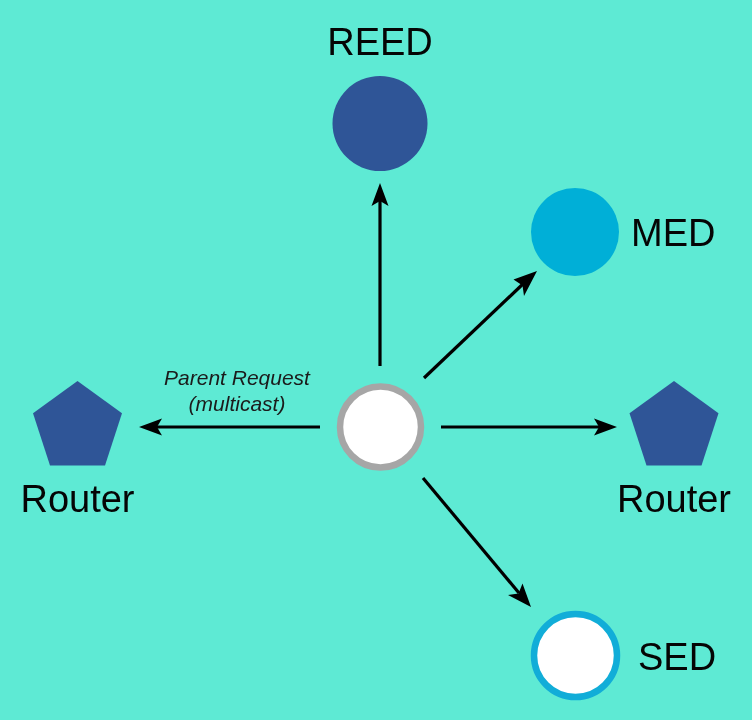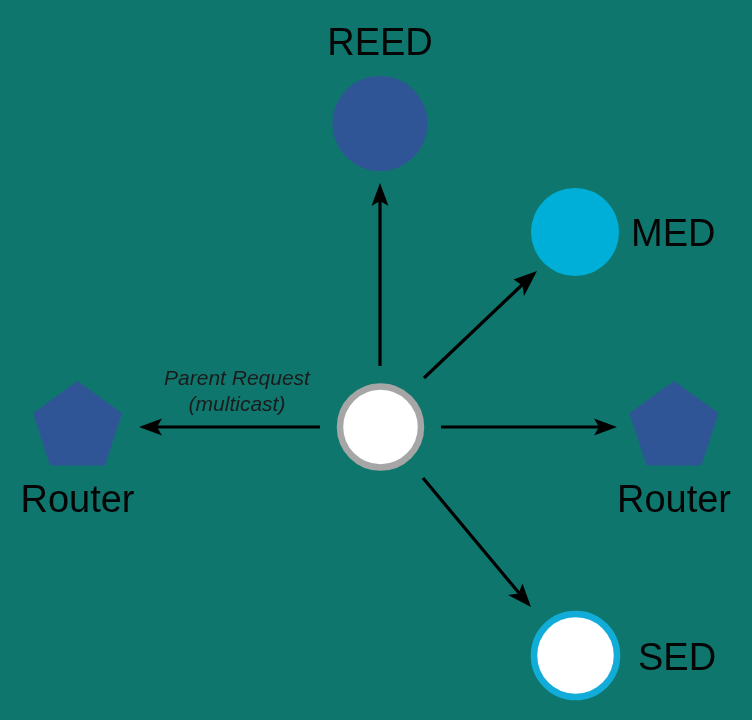--- a/index.html
+++ b/index.html
@@ -11,21 +11,21 @@
   body {
     width: 752px;
     height: 720px;
     overflow: hidden;
     font-family: "Liberation Sans", sans-serif;
   }
   #diagram-root {
     position: relative;
     width: 752px;
     height: 720px;
-    background: #0f766e;
+    background: #5eead4;
   }
   svg#diagram-svg {
     display: block;
     width: 752px;
     height: 720px;
   }
   .node-label {
     font-family: "Liberation Sans", sans-serif;
     font-size: 38px;
     fill: #050505;

